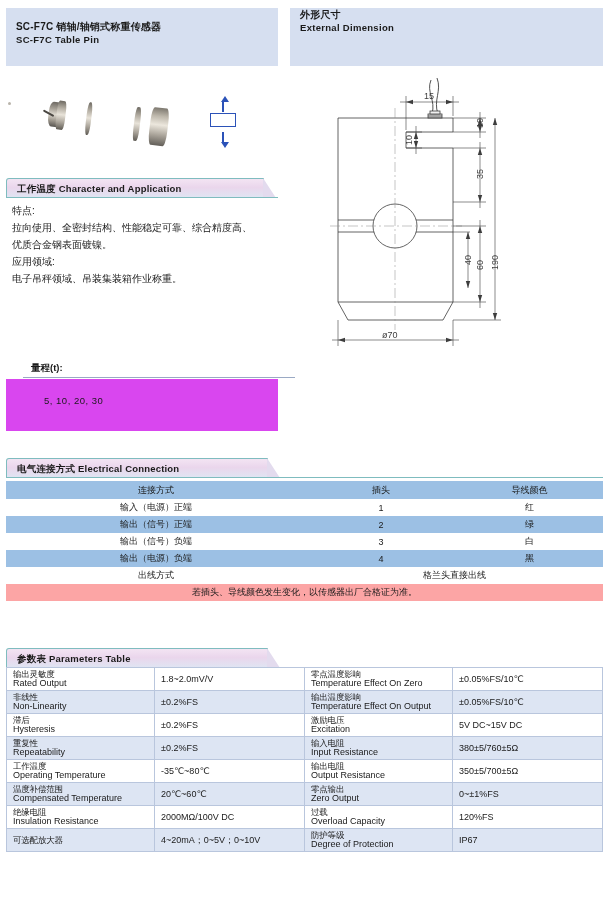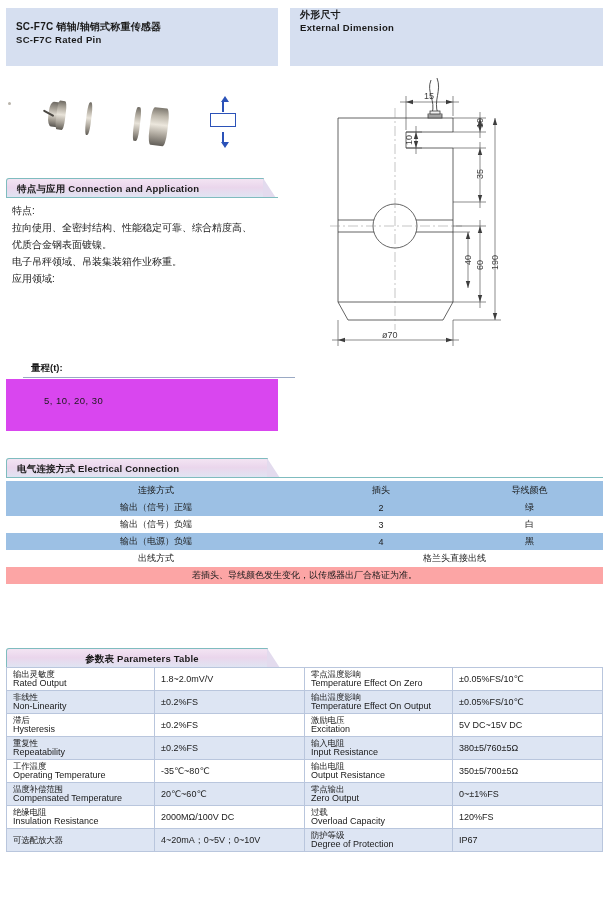--- a/index.html
+++ b/index.html
@@ -227,21 +227,21 @@
   #elec-table tr.hdr td {
     background: #9cc0e4;
     font-size: 9px;
     height: 18px;
   }
   #elec-table tr.odd td { background: #ffffff; }
   #elec-table tr.even td { background: #9cc0e4; }
   #elec-table tr.note td { background: #fca5a5; }
 
   
-  #param-head { left: 6px; top: 648px; width: 262px; text-align: center; }
+  #param-head { left: 6px; top: 648px; width: 262px; }
   #param-table {
     left: 6px; top: 667px; width: 597px;
     border: 1px solid #b9c6dd;
   }
   #param-table td {
     border: 1px solid #b9c6dd;
     padding: 2px 0 2px 6px;
     height: 22px;
     vertical-align: middle;
     box-sizing: border-box;
@@ -262,21 +262,21 @@
     font-size: 9px;
     line-height: 10px;
     margin-top: -1px;
   }
 </style>
 </head>
 <body>
 
 <div class="panel-head" id="title-panel">
   <div class="cn">SC-F7C 销轴/轴销式称重传感器</div>
-  <div class="en">SC-F7C  Rated Pin</div>
+  <div class="en">SC-F7C  Table Pin</div>
 </div>
 
 <div class="panel-head" id="dim-panel">
   <div class="cn">外形尺寸</div>
   <div class="en">External Dimension</div>
 </div>
 
 <div id="photo-block">
   <div class="pin-photo">
     <div class="pin-body">
@@ -294,29 +294,29 @@
   <div class="load-icon">
     <div class="load-arrow arrow-up"></div>
     <div class="load-shaft shaft-up"></div>
     <div class="load-rect"></div>
     <div class="load-shaft shaft-dn"></div>
     <div class="load-arrow arrow-dn"></div>
   </div>
 </div>
 
 <div class="tab-head" id="char-head">
-  <span class="lbl">特点与应用 Connection  and  Application</span>
+  <span class="lbl">工作温度 Character  and  Application</span>
 </div>
 <div class="tab-rule" id="char-rule"></div>
 <div id="char-body">
   <div>特点:</div>
   <div>拉向使用、全密封结构、性能稳定可靠、综合精度高、</div>
   <div>优质合金钢表面镀镍。</div>
+  <div>应用领域:</div>
   <div>电子吊秤领域、吊装集装箱作业称重。</div>
-  <div>应用领域:</div>
 </div>
 
 <div id="cap-head">
   <span class="lbl">量程(t):</span>
 </div>
 <div id="cap-body">5,  10,  20,  30</div>
 
 <div id="drawing">
   <svg width="313" height="280" viewBox="0 0 313 280">
     <g stroke="#3d3d3d" fill="none" stroke-width="0.8">
@@ -415,20 +415,25 @@
     <col style="width:300px">
     <col style="width:150px">
     <col style="width:147px">
   </colgroup>
   <tbody>
     <tr class="hdr">
       <td>连接方式</td>
       <td>插头</td>
       <td>导线颜色</td>
     </tr>
+    <tr class="odd">
+      <td>输入（电源）正端</td>
+      <td>1</td>
+      <td>红</td>
+    </tr>
     <tr class="even">
       <td>输出（信号）正端</td>
       <td>2</td>
       <td>绿</td>
     </tr>
     <tr class="odd">
       <td>输出（信号）负端</td>
       <td>3</td>
       <td>白</td>
     </tr>

